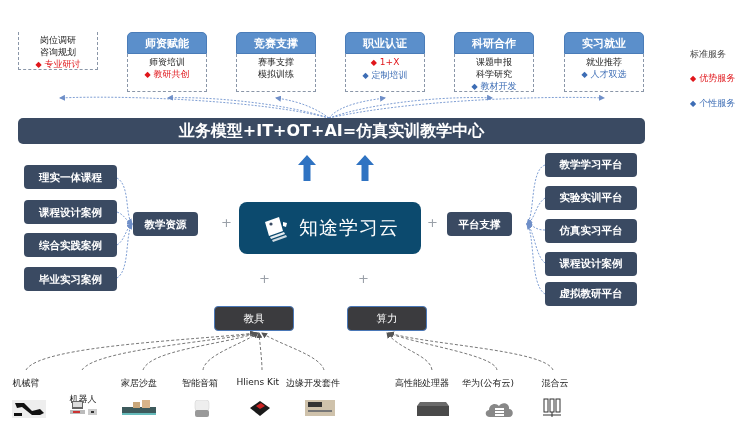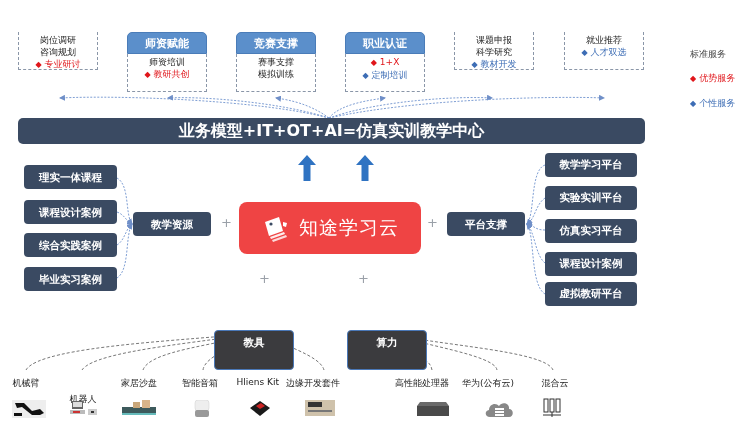--- a/index.html
+++ b/index.html
@@ -34,33 +34,33 @@
       background: #3a4a62; border-radius: 5px; color: #fff; font-weight: bold;
       font-size: 16px; text-align: center; line-height: 26px;
     }
 
     .node {
       position: absolute; background: #3a4a62; color: #fff; font-weight: bold; font-size: 10.5px;
       text-align: center; border-radius: 4px; white-space: nowrap;
     }
     .left-node { left: 24px; width: 93px; height: 24px; line-height: 24px; }
     .right-node { left: 545px; width: 92px; height: 24px; line-height: 24px; font-family: Liberation Serif, serif; }
-    .hub { width: 78px; height: 24px; line-height: 24px; }
+    .hub { width: 65px; height: 24px; line-height: 24px; }
 
     .center {
       position: absolute; left: 239px; top: 202px; width: 182px; height: 52px;
-      background: #ef4444; border-radius: 8px; color: #fff;
+      background: #0c4a6e; border-radius: 8px; color: #fff;
       display: flex; align-items: center; justify-content: center; gap: 8px;
       font-size: 19px; letter-spacing: 1px;
     }
 
     .dark-node {
-      position: absolute; background: #3b3b3e; color: #fff; font-weight: bold; font-size: 10.5px;
+      position: absolute; background: #3b3b3e; color: #fff; font-weight: normal; font-size: 10.5px;
       text-align: center; border-radius: 4px; border: 1px solid #4a78b8;
-      width: 80px; height: 40px; line-height: 22px; margin-top: 24px;
+      width: 80px; height: 25px; line-height: 22px;
     }
 
     .plus { position: absolute; color: #9aa0a8; font-size: 13px; line-height: 13px; }
 
     .arrow-up { position: absolute; width: 18px; height: 26px; }
 
     .dev { position: absolute; top: 377px; font-size: 9px; text-align: center; white-space: nowrap; color: #222; }
     .dev-icon { position: absolute; top: 400px; }
 
     svg.lines { position: absolute; left: 0; top: 0; pointer-events: none; }
@@ -140,27 +140,29 @@
   </div>
 </div>
 <div class="svc" style="left:345px">
   <div class="svc-head">职业认证</div>
   <div class="svc-body">
     <span class="svc-item red"><span class="dia red">◆</span><span>1+X</span></span>
     <span class="svc-item blue"><span class="dia blue">◆</span><span>定制培训</span></span>
   </div>
 </div>
 <div class="svc" style="left:454px">
+  <div class="svc-head">科研合作</div>
   <div class="svc-body">
     <span class="svc-item">课题申报</span>
     <span class="svc-item">科学研究</span>
     <span class="svc-item blue"><span class="dia blue">◆</span><span>教材开发</span></span>
   </div>
 </div>
 <div class="svc" style="left:564px">
+  <div class="svc-head">实习就业</div>
   <div class="svc-body">
     <span class="svc-item">就业推荐</span>
     <span class="svc-item blue"><span class="dia blue">◆</span><span>人才双选</span></span>
   </div>
 </div>
 
 <div class="legend">
   <div class="legend-row std">标准服务</div>
   <div class="legend-row adv"><span class="dia red">◆</span><span>优势服务</span></div>
   <div class="legend-row cus"><span class="dia blue">◆</span><span>个性服务</span></div>

